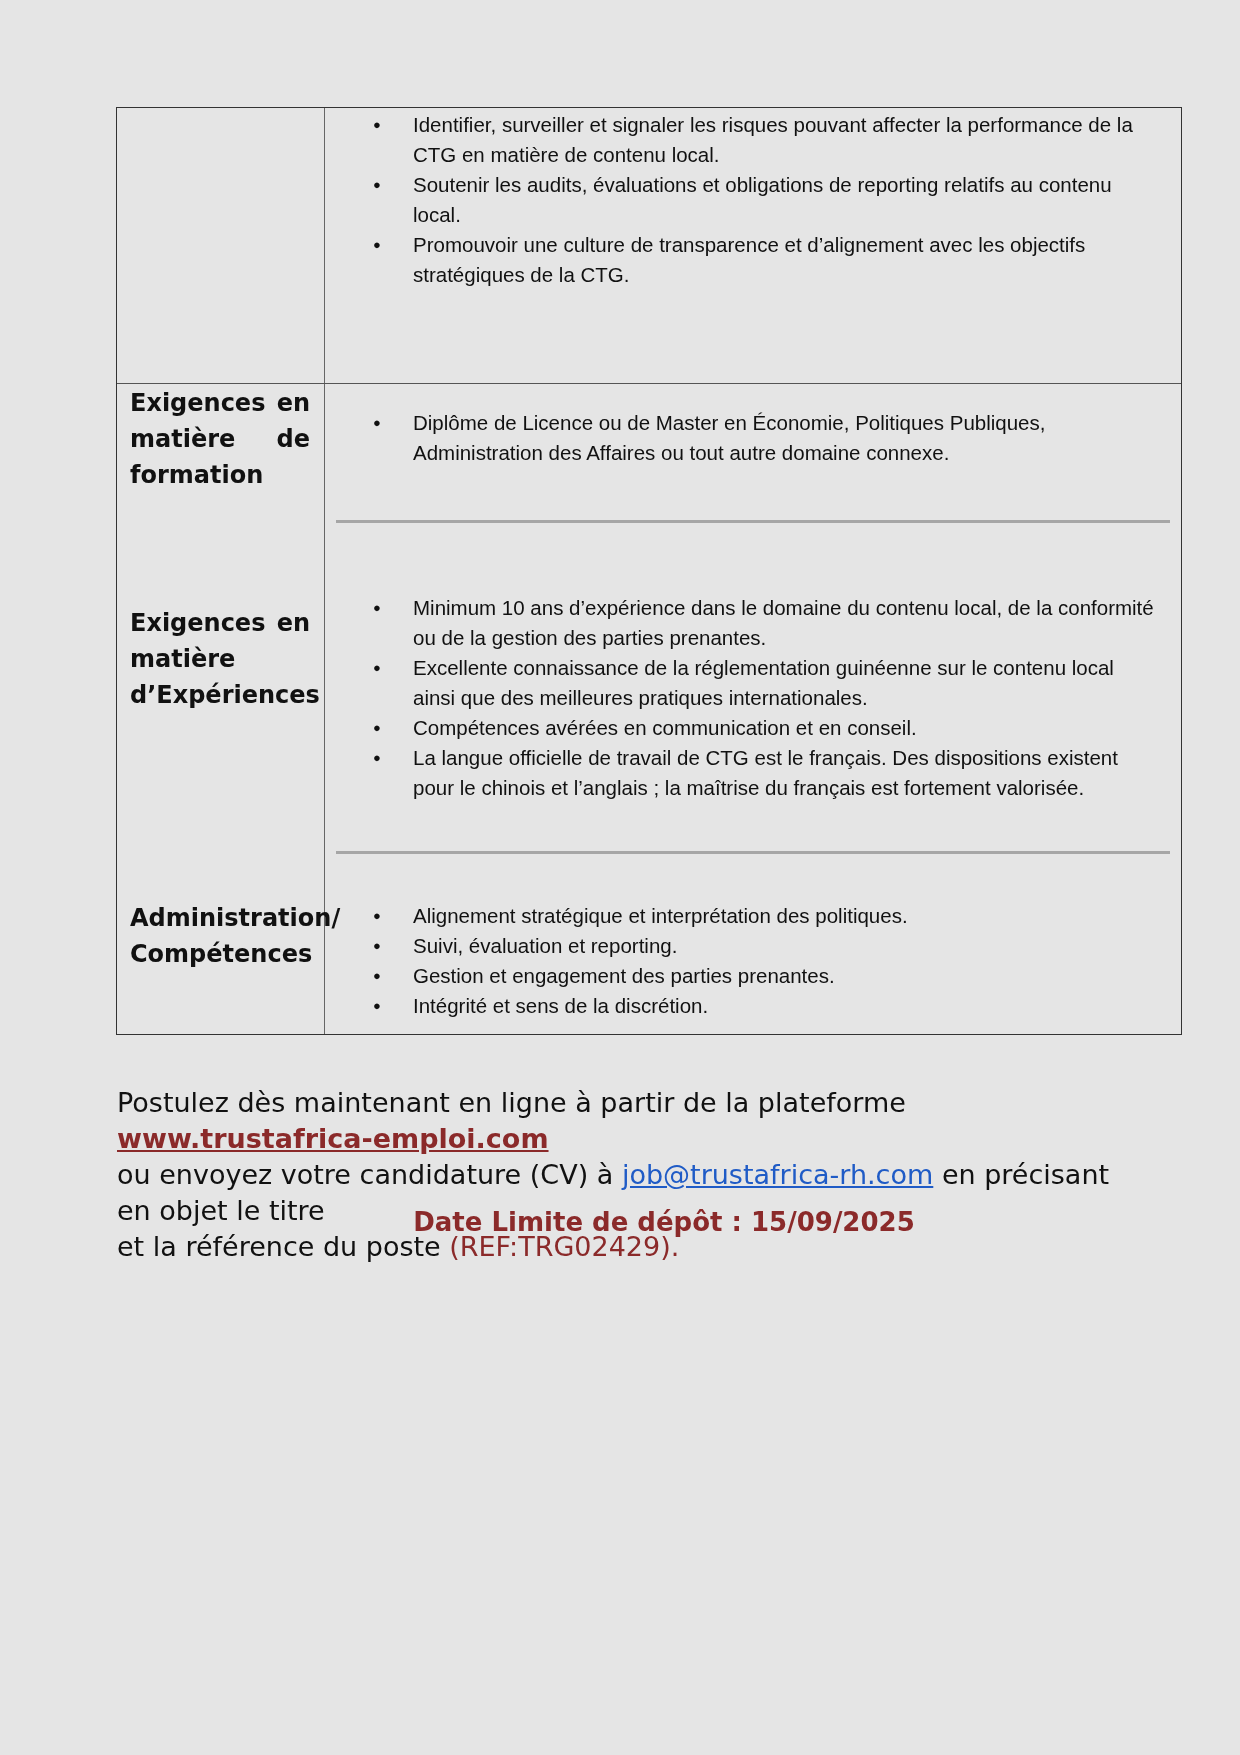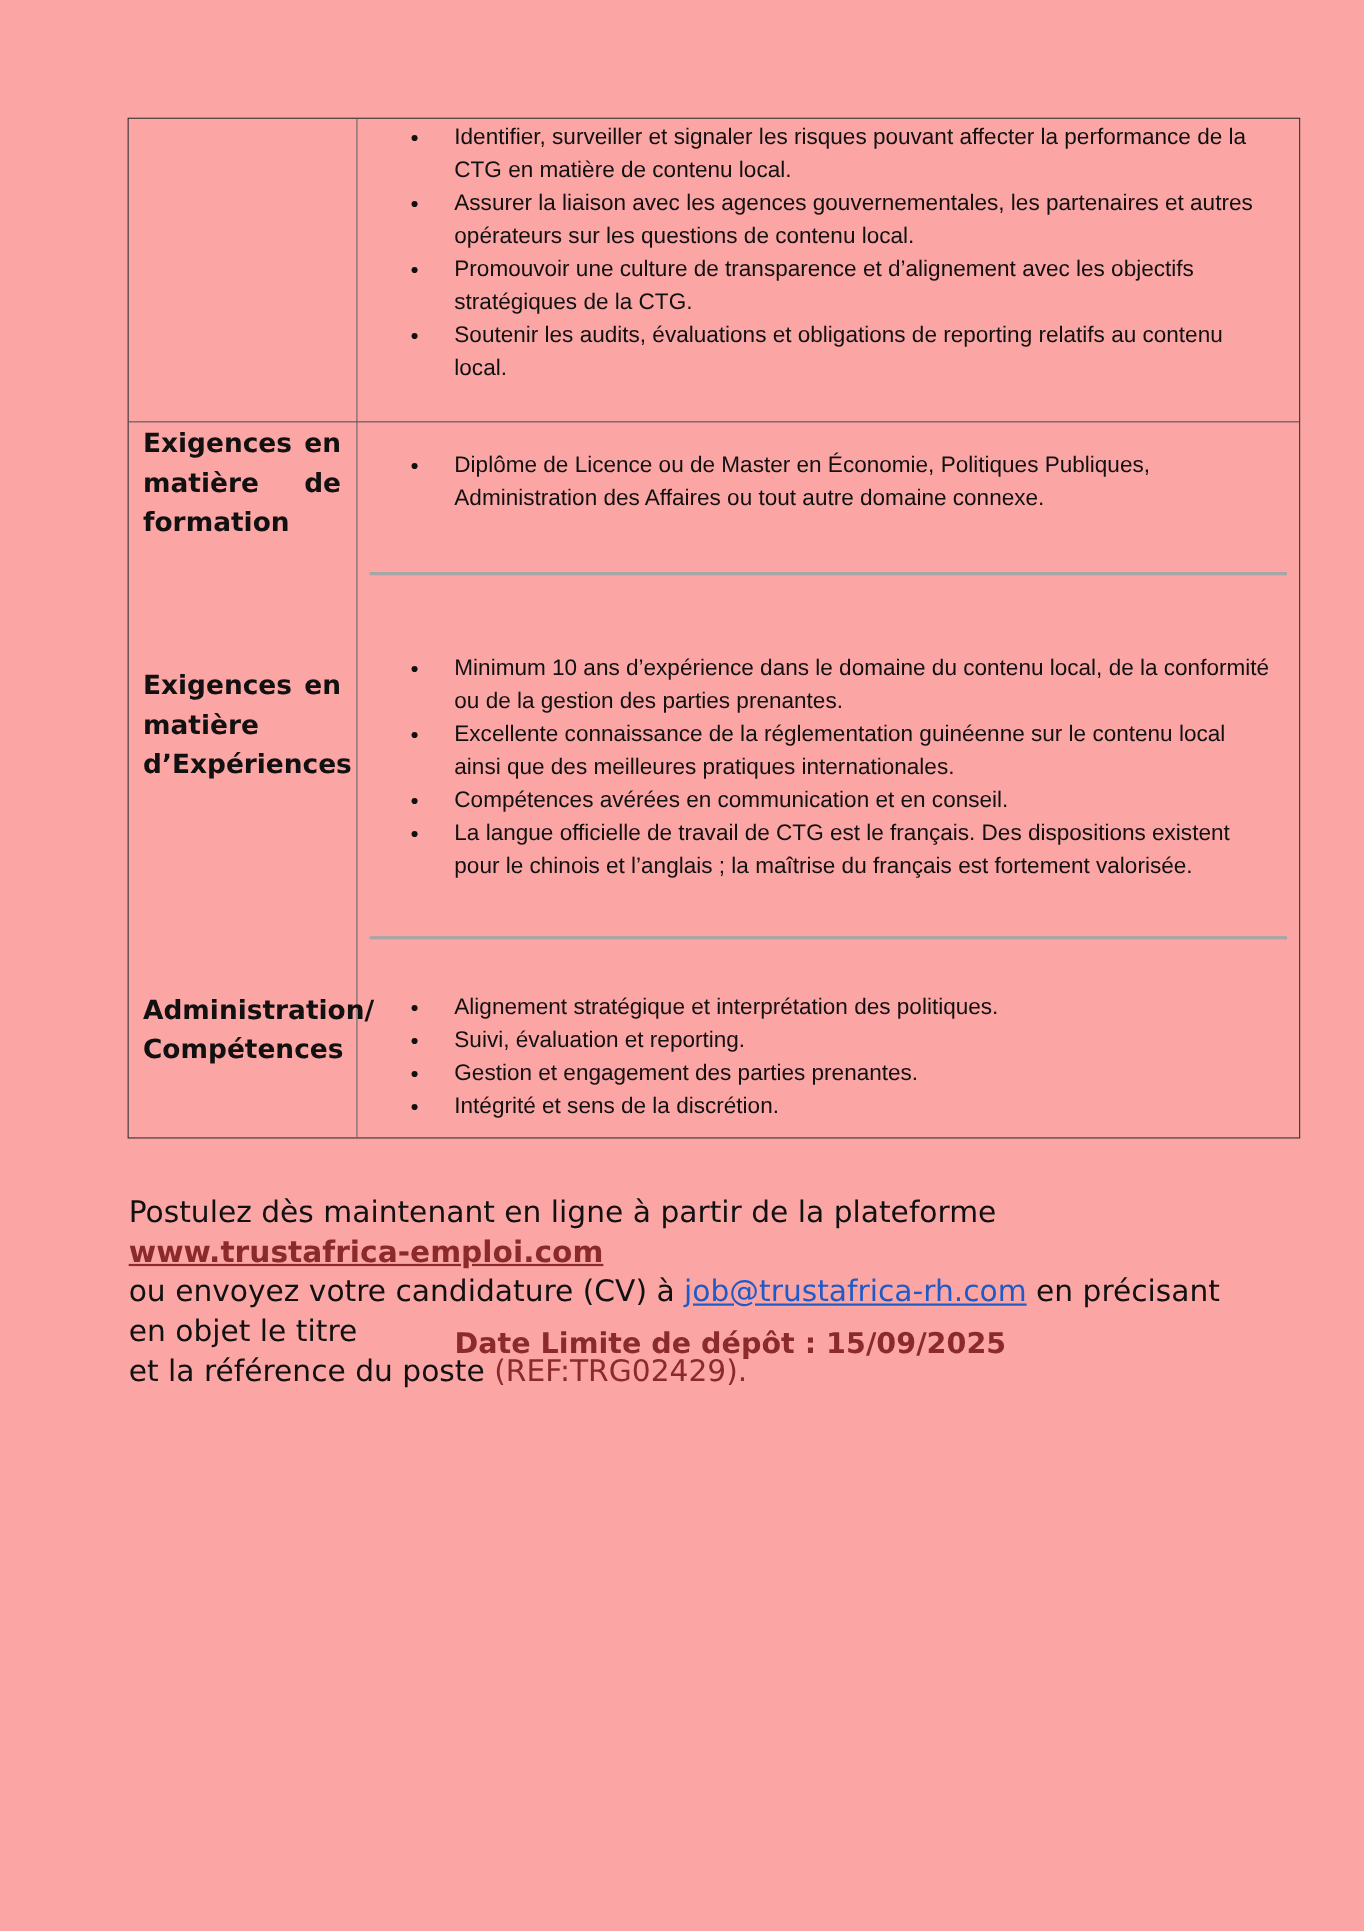--- a/index.html
+++ b/index.html
@@ -1,17 +1,17 @@
 <!DOCTYPE html>
 <html><head>
 <meta charset="utf-8">
 <style>
   html, body { margin: 0; padding: 0; background: #ffffff; }
   body { width: 1240px; height: 1755px; position: relative; overflow: hidden; }
-  .page { position: absolute; left: 0; top: 0; width: 1240px; height: 1755px; background: #fca5a5; }
+  .page { position: absolute; left: 0; top: 0; width: 1240px; height: 1755px; background: #e5e5e5; }
 
   .table {
     position: absolute; left: 116px; top: 107px; width: 1066px; height: 928px;
     border: 1.5px solid #333; box-sizing: border-box;
   }
   .col-divider { position: absolute; left: 207px; top: 0; bottom: 0; width: 0; border-left: 1.5px solid #666; }
   .row-divider { position: absolute; left: 0; right: 0; height: 0; border-top: 1.5px solid #555; }
   .gray-rule { position: absolute; height: 3px; background: #a6a6a6; }
 
   .label {
@@ -43,23 +43,22 @@
 </head>
 <body>
 
 <div class="page">
 
   <div class="table">
     <div class="col-divider"></div>
 
     <ul class="blist" style="top:2px;">
       <li>Identifier, surveiller et signaler les risques pouvant affecter la performance de la CTG en matière de contenu local.</li>
-      <li>Assurer la liaison avec les agences gouvernementales, les partenaires et autres opérateurs sur les questions de contenu local.</li>
+      <li>Soutenir les audits, évaluations et obligations de reporting relatifs au contenu local.</li>
       <li>Promouvoir une culture de transparence et d’alignement avec les objectifs stratégiques de la CTG.</li>
-      <li>Soutenir les audits, évaluations et obligations de reporting relatifs au contenu local.</li>
     </ul>
 
     <div class="row-divider" style="top:275px;"></div>
 
     <div class="label" style="top:277px;">
       <div class="jl">
           <span>Exigences</span>
           <span>en</span>
         </div>
       <div class="jl">

